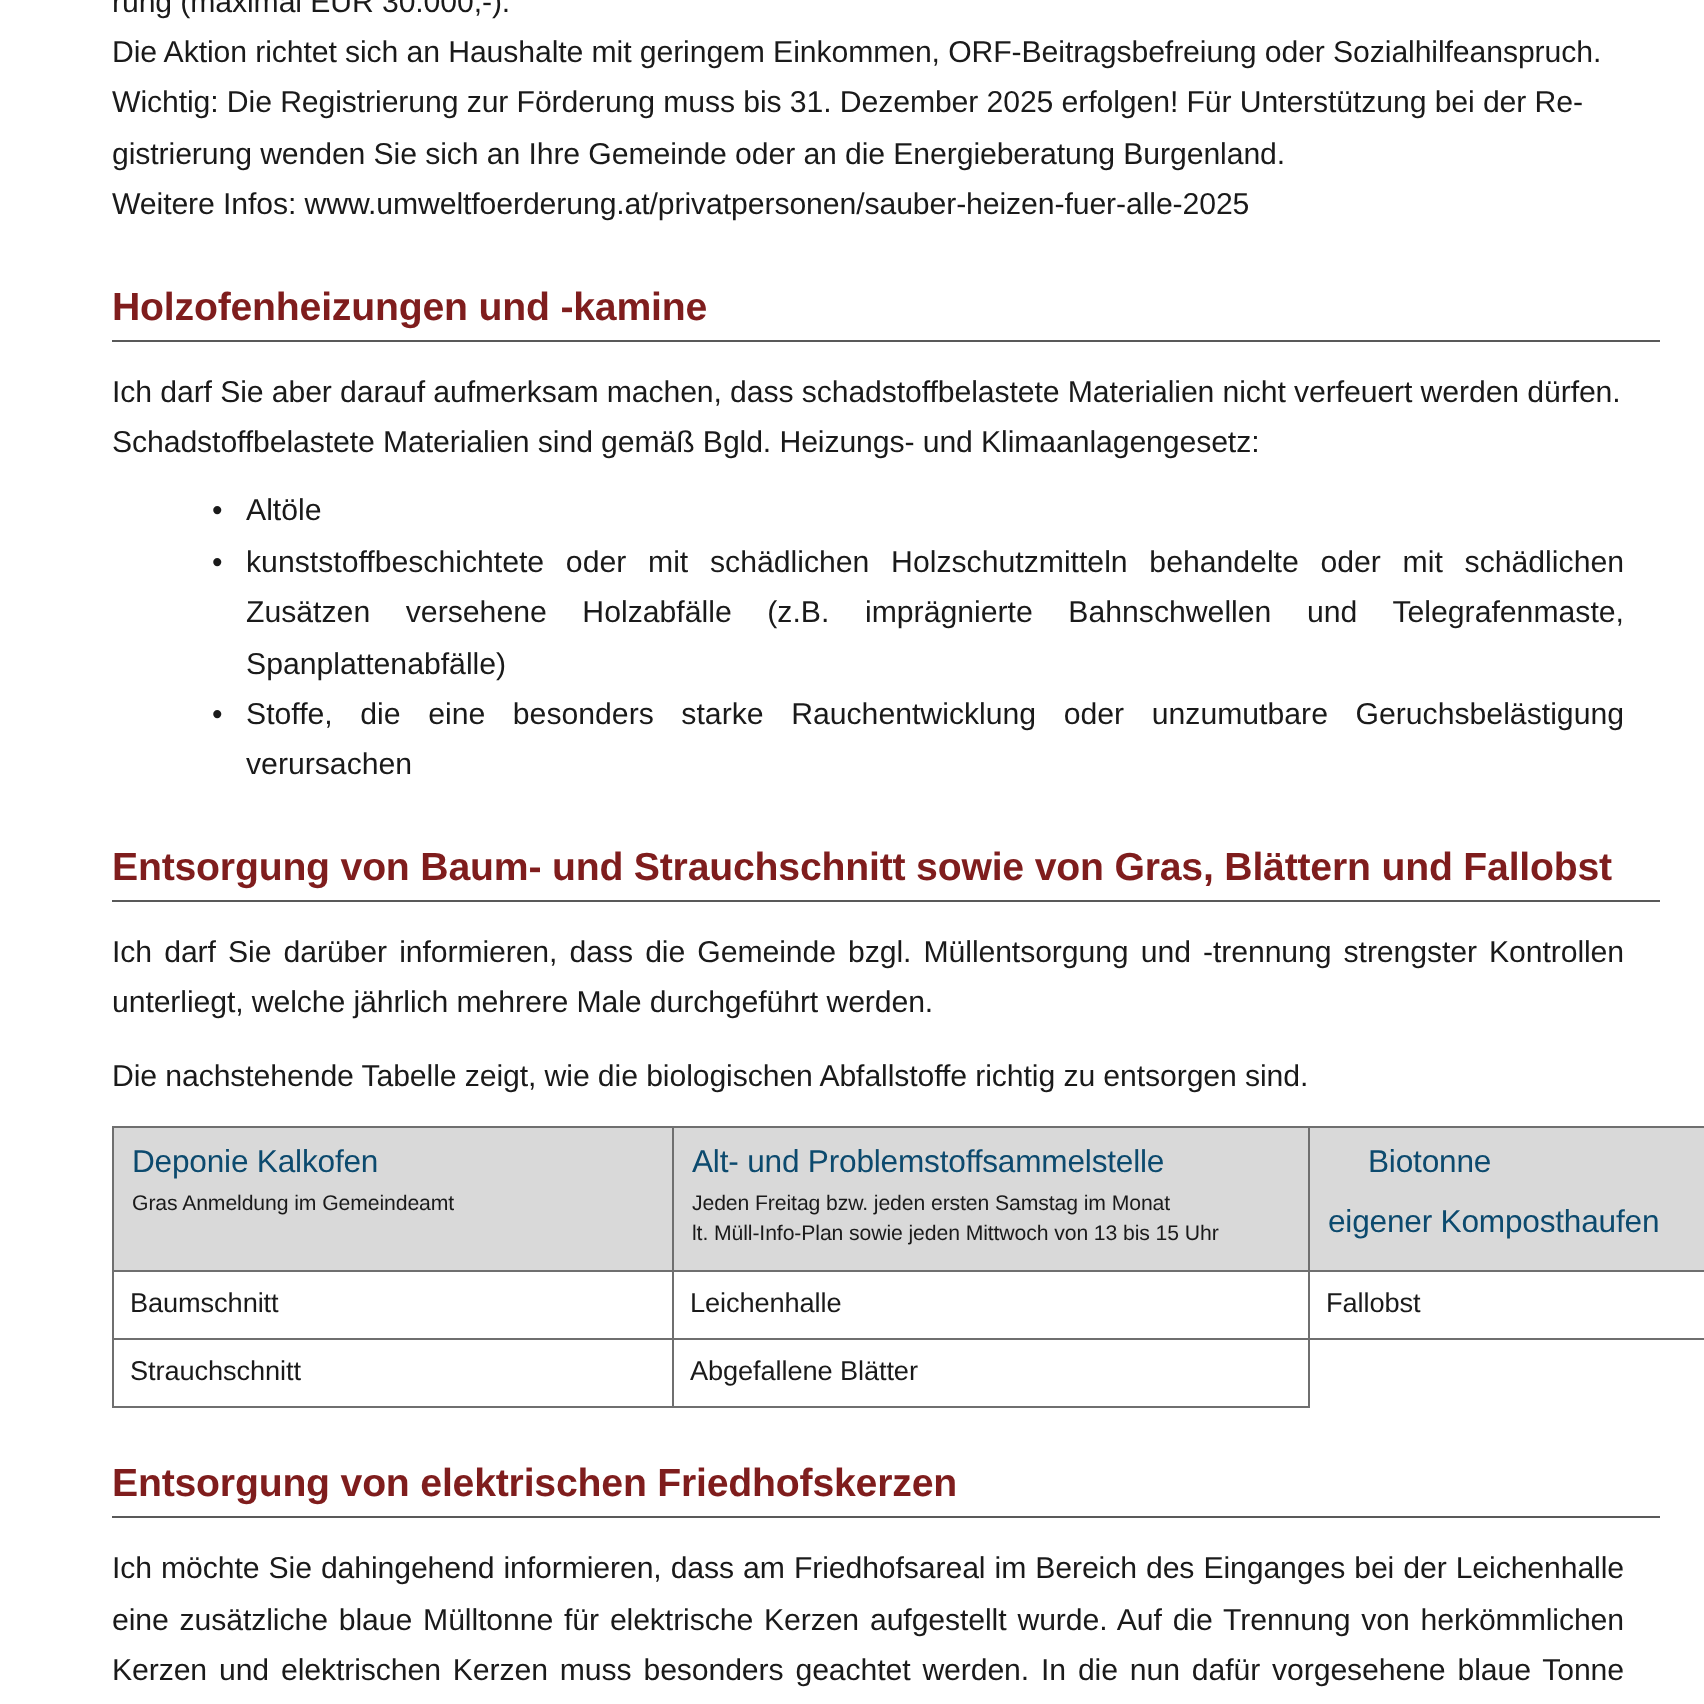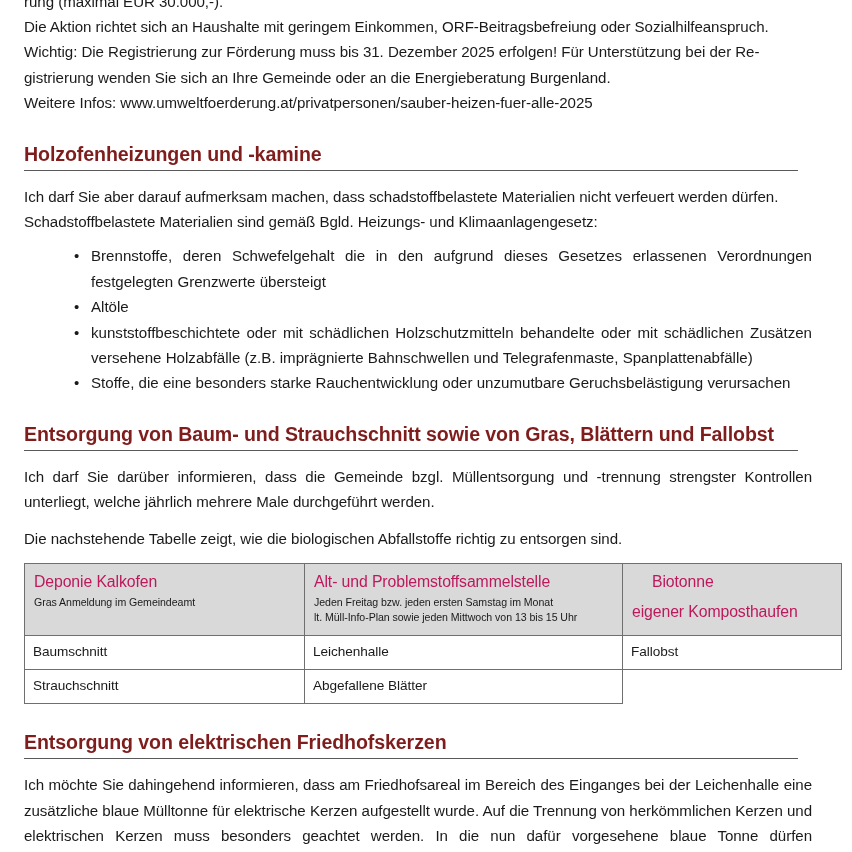--- a/index.html
+++ b/index.html
@@ -12,21 +12,21 @@
     background: #ffffff;
     font-family: "Liberation Sans", sans-serif;
     color: #1a1a1a;
     overflow: hidden;
   }
   .page {
     position: relative;
     width: 852px;
     height: 608px;
     box-sizing: border-box;
-    padding: 0 40px 0 24px;
+    padding: 0 40px 0 56px;
   }
 
   
   .para {
     font-size: 15.1px;
     line-height: 25.4px;
     text-align: justify;
     margin: 0;
     letter-spacing: -0.05px;
   }
@@ -96,21 +96,21 @@
     vertical-align: top;
     padding: 6px 8px 7px 8px;
   }
   table.waste tr.head td {
     background: #d9d9d9;
     padding: 7px 9px 10px 9px;
   }
   .cell-title {
     font-size: 15.8px;
     line-height: 21px;
-    color: #be185d;
+    color: #0c4a6e;
     margin: 0 0 3px 0;
     letter-spacing: -0.1px;
   }
   .cell-sub {
     font-size: 10.6px;
     line-height: 14.6px;
     color: #1a1a1a;
     margin: 0;
     letter-spacing: -0.05px;
   }
@@ -154,21 +154,20 @@
 
   <h2 class="section-head">Holzofenheizungen und -kamine</h2>
   <hr class="head-rule">
   <div class="gap-13"></div>
   <p class="para nojust">Ich darf Sie aber darauf aufmerksam machen, dass schadstoffbelastete Materialien nicht verfeuert werden dürfen.</p>
   <p class="para nojust">Schadstoffbelastete Materialien sind gemäß Bgld. Heizungs- und Klimaanlagengesetz:</p>
 
   <div class="gap-9"></div>
 
   <ul class="bullets">
-    <li>Brennstoffe, deren Schwefelgehalt die in den aufgrund dieses Gesetzes erlassenen Verordnungen festgelegten Grenzwerte übersteigt</li>
     <li>Altöle</li>
     <li>kunststoffbeschichtete oder mit schädlichen Holzschutzmitteln behandelte oder mit schädlichen Zusätzen versehene Holzabfälle (z.B. imprägnierte Bahnschwellen und Telegrafenmaste, Spanplattenabfälle)</li>
     <li>Stoffe, die eine besonders starke Rauchentwicklung oder unzumutbare Geruchsbelästigung verursachen</li>
   </ul>
 
   <div class="gap-26"></div>
 
   <h2 class="section-head">Entsorgung von Baum- und Strauchschnitt sowie von Gras, Blättern und Fallobst</h2>
   <hr class="head-rule">
   <div class="gap-13"></div>

